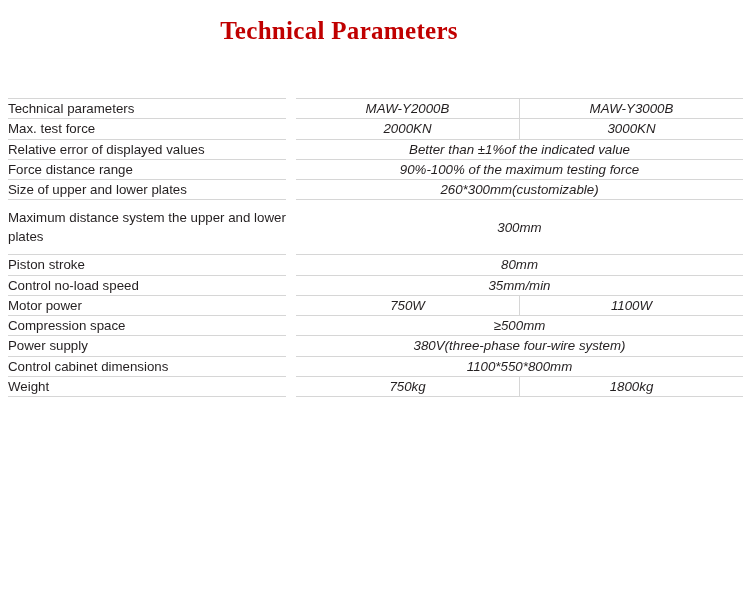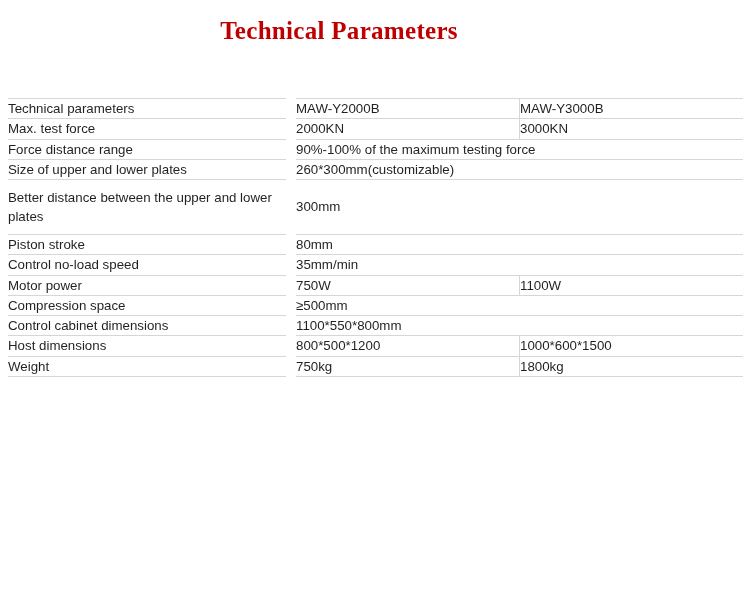--- a/index.html
+++ b/index.html
@@ -47,22 +47,23 @@
     font-size: 13.3px;
     line-height: 1.45;
   }
   .label-cell {
     width: 278px;
     padding: 7px 4px 7px 6px;
     text-align: left;
     border-right: 10px solid #ffffff;
   }
   .val-cell {
-    text-align: left;
+    text-align: center;
     padding: 7px 4px;
+    font-style: italic;
   }
   .val-split {
     width: 223px;
   }
   .split-left {
     border-right: 1px solid #d6d6d6;
   }
   .tall {
     height: 55px;
   }
@@ -84,56 +85,59 @@
         <td class="label-cell">Technical parameters</td>
         <td class="val-cell val-split split-left">MAW-Y2000B</td>
         <td class="val-cell val-split">MAW-Y3000B</td>
       </tr>
       <tr>
         <td class="label-cell">Max. test force</td>
         <td class="val-cell val-split split-left">2000KN</td>
         <td class="val-cell val-split">3000KN</td>
       </tr>
       <tr>
+        <td class="label-cell">Relative error of displayed values</td>
+        <td class="val-cell" colspan="2">Better than ±1%of the indicated value</td>
+      </tr>
+      <tr>
         <td class="label-cell">Force distance range</td>
         <td class="val-cell" colspan="2">90%-100% of the maximum testing force</td>
       </tr>
       <tr>
         <td class="label-cell">Size of upper and lower plates</td>
         <td class="val-cell" colspan="2">260*300mm(customizable)</td>
       </tr>
       <tr class="tall">
-        <td class="label-cell label-two-line">Better distance between the upper and lower plates</td>
+        <td class="label-cell label-two-line">Maximum distance system the upper and lower plates</td>
         <td class="val-cell" colspan="2">300mm</td>
       </tr>
       <tr>
         <td class="label-cell">Piston stroke</td>
         <td class="val-cell" colspan="2">80mm</td>
       </tr>
       <tr>
         <td class="label-cell">Control no-load speed</td>
         <td class="val-cell" colspan="2">35mm/min</td>
       </tr>
       <tr>
         <td class="label-cell">Motor power</td>
         <td class="val-cell val-split split-left">750W</td>
         <td class="val-cell val-split">1100W</td>
       </tr>
       <tr>
         <td class="label-cell">Compression space</td>
         <td class="val-cell" colspan="2">≥500mm</td>
       </tr>
       <tr>
+        <td class="label-cell">Power supply</td>
+        <td class="val-cell" colspan="2">380V(three-phase four-wire system)</td>
+      </tr>
+      <tr>
         <td class="label-cell">Control cabinet dimensions</td>
         <td class="val-cell" colspan="2">1100*550*800mm</td>
-      </tr>
-      <tr>
-        <td class="label-cell">Host dimensions</td>
-        <td class="val-cell val-split split-left">800*500*1200</td>
-        <td class="val-cell val-split">1000*600*1500</td>
       </tr>
       <tr>
         <td class="label-cell">Weight</td>
         <td class="val-cell val-split split-left">750kg</td>
         <td class="val-cell val-split">1800kg</td>
       </tr>
     </tbody>
   </table>
 
 </div>

